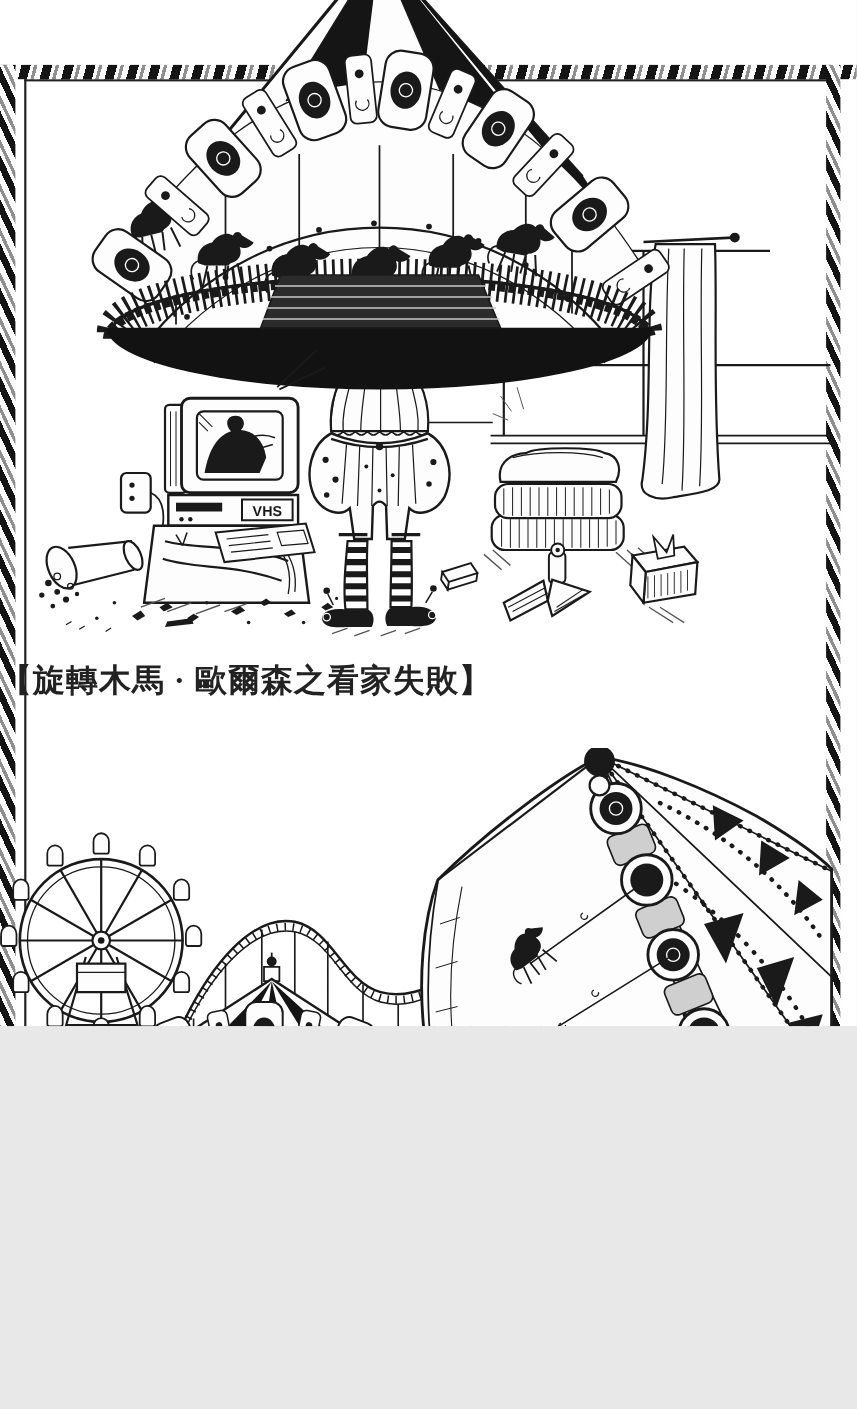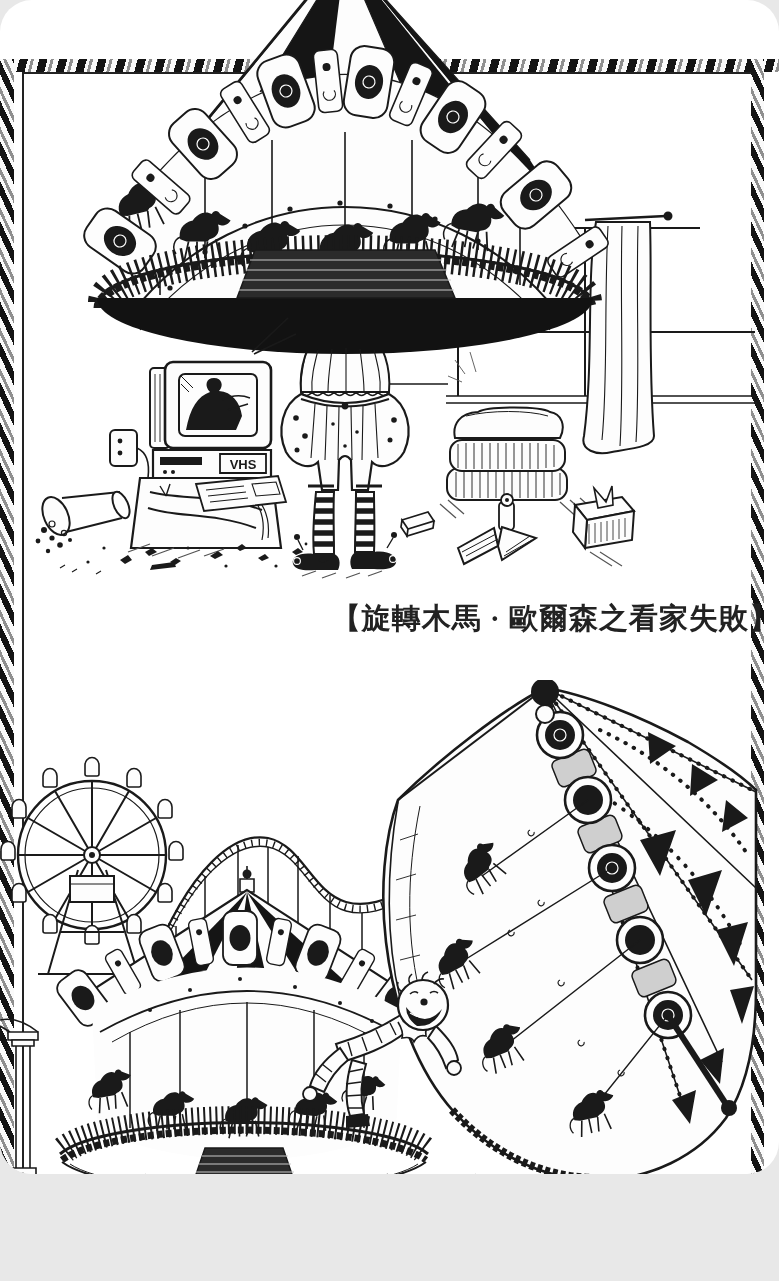--- a/index.html
+++ b/index.html
@@ -1,42 +1,42 @@
 <!DOCTYPE html>
 <html style="--background: #ffffff; --ink: #1a1a1a; --paper: #fdfdfd; --gray: #8f8f8f; --mid: #555555; --plate: #cfcfcf; --tread: #c9c9c9; --step: #2b2b2b;"><head>
 <meta charset="utf-8">
 <style>
   :root{
     --background:#ffffff; --ink:#1a1a1a; --paper:#fdfdfd; --gray:#8f8f8f;
     --mid:#555555; --plate:#cfcfcf; --tread:#c9c9c9; --step:#2b2b2b;
   }
   html,body{margin:0;padding:0;background:#e8e8e8;}
   .page{
-    position:relative; width:779px; height:1174px; margin:0 auto;
+    position:relative; width:779px; height:933px; margin:0 auto;
     background:var(--background); overflow:hidden;
-    font-family:"Liberation Serif","DejaVu Serif",serif; color:var(--ink);border-radius:32px;
+    font-family:"Liberation Serif","DejaVu Serif",serif; color:var(--ink);
   }
   
   .band{position:absolute; left:0; width:779px; height:13px; z-index:1;
     background:repeating-linear-gradient(105deg,
       #141414 0 8px, #fafafa 8px 11px, var(--gray) 11px 14px, #fafafa 14px 19px);}
   .band-top{top:59px;}
   .band-bottom{top:1268px;}
   .rope{position:absolute; top:59px; height:1222px; width:14px; z-index:1;
     background:repeating-linear-gradient(65deg,
       #141414 0 6px, #fafafa 6px 9px, var(--gray) 9px 12px, #fafafa 12px 17px);}
   .rope-left{left:0;}
   .rope-right{right:15px; width:13px;}
   .frame{position:absolute; left:22px; top:72px; width:729px; height:1196px; z-index:0;
     border-top:2px solid #222; border-left:2px solid #222; border-right:2px solid #222;}
   .art{position:absolute; left:0; z-index:2;}
   .art-top{top:0;}
   .art-bottom{top:680px;}
   .caption{
-    position:absolute; left:0; width:779px; text-align:right; z-index:3;
+    position:absolute; left:0; width:779px; text-align:left; z-index:3;
     font-size:29px; font-weight:700; letter-spacing:1px; color:#222;
     font-family:"Liberation Serif","DejaVu Serif",serif;
   }
   .caption-top{top:599px;}
   .caption-bottom{top:1204px;}
   svg *{vector-effect:non-scaling-stroke;}
 </style>
 </head>
 <body>
 

